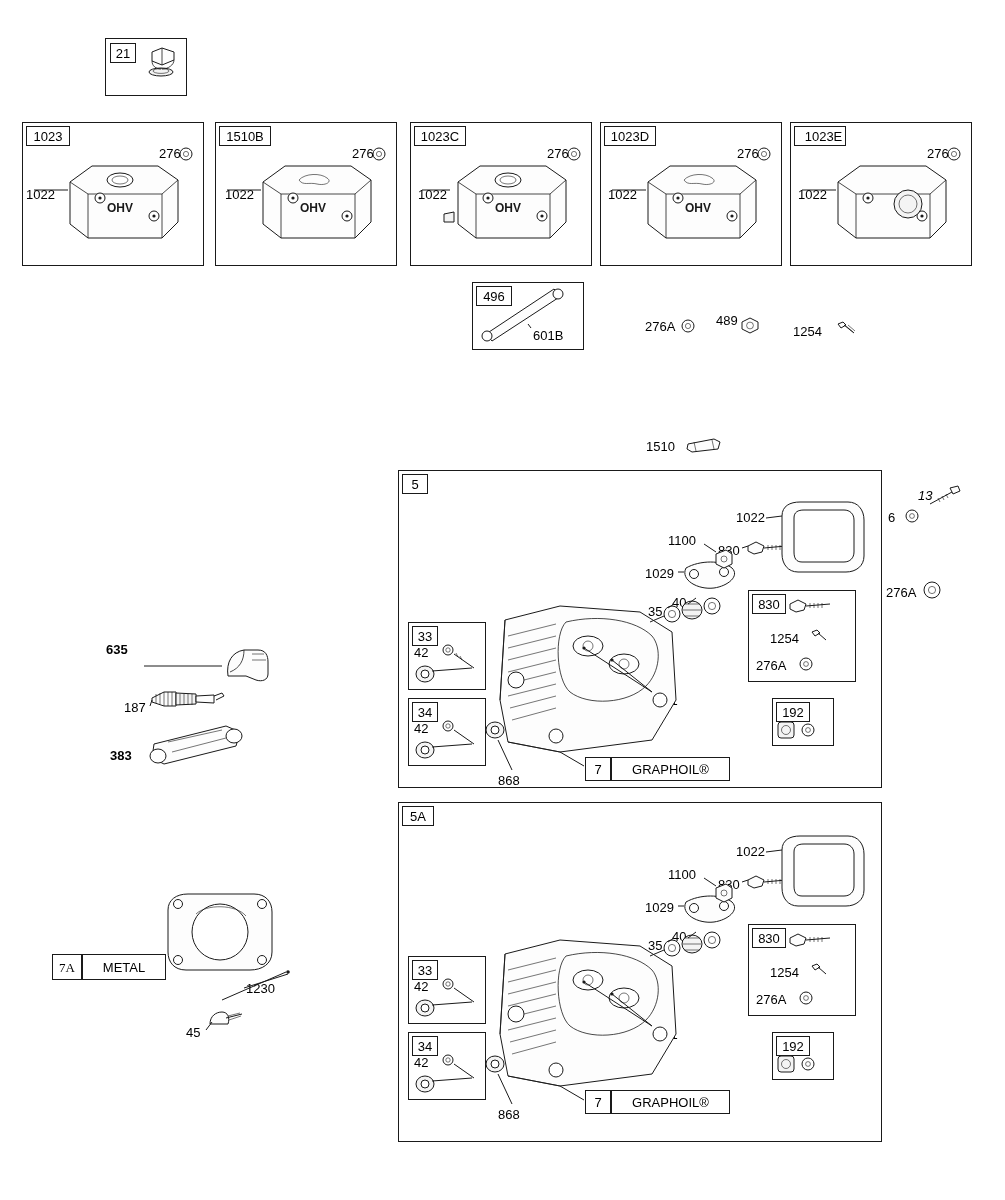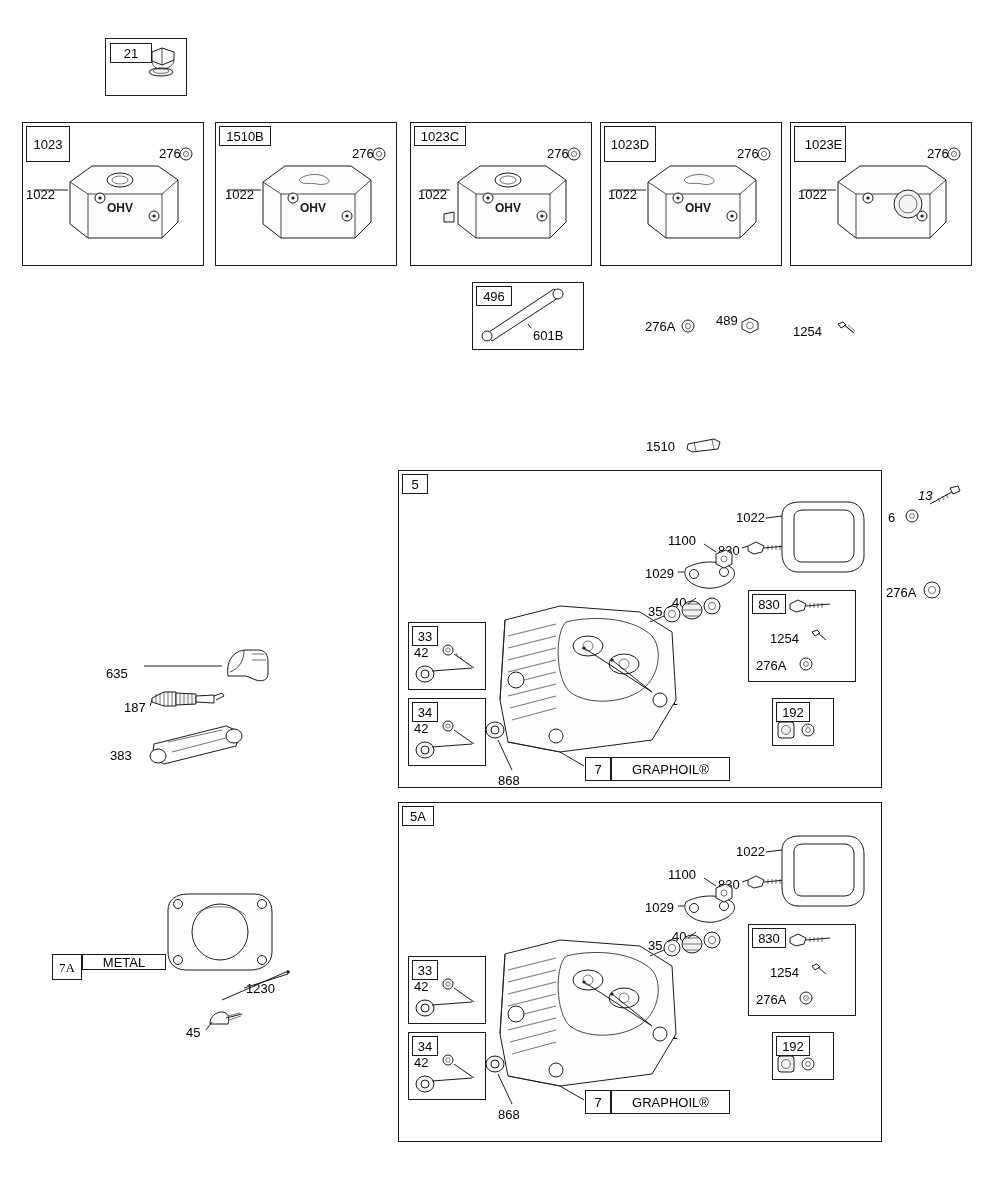--- a/index.html
+++ b/index.html
@@ -17,54 +17,54 @@
   .thin{stroke:#1a1a1a;stroke-width:.8;fill:none;}
   .hair{stroke:#1a1a1a;stroke-width:.6;fill:none;}
   .wht{fill:#ffffff;stroke:#1a1a1a;stroke-width:1;}
 </style>
 </head>
 <body>
 
 <div class="stage">
 
   <div class="box" style="left:105px;top:38px;width:82px;height:58px;"></div>
-  <div class="tag" style="left:110px;top:43px;width:42px;height:20px;">21</div>
+  <div class="tag" style="left:110px;top:43px;width:26px;height:20px;">21</div>
   <svg width="1005" height="1200">
     <g transform="translate(148,46)">
       <path class="shade" d="M4,6 L14,2 L26,6 L26,14 L14,19 L4,15 Z"></path>
       <path class="thin" d="M14,2 L14,19"></path>
       <ellipse class="shade2" cx="13" cy="26" rx="12" ry="4"></ellipse>
       <ellipse class="hair" cx="13" cy="25" rx="8" ry="2.4"></ellipse>
       <path class="thin" d="M4,15 C4,20 8,23 13,23"></path>
       <path class="thin" d="M26,14 C26,19 20,23 14,23"></path>
     </g>
   </svg>
 
   <div class="box" style="left:22px;top:122px;width:182px;height:144px;"></div>
-  <div class="tag" style="left:26px;top:126px;width:44px;height:36px;">1023</div>
+  <div class="tag" style="left:26px;top:126px;width:44px;height:20px;">1023</div>
   <div class="lbl" style="left:26px;top:188px;">1022</div>
   <div class="lbl" style="left:159px;top:147px;">276A</div>
 
   <div class="box" style="left:215px;top:122px;width:182px;height:144px;"></div>
   <div class="tag" style="left:219px;top:126px;width:52px;height:20px;">1510B</div>
   <div class="lbl" style="left:225px;top:188px;">1022</div>
   <div class="lbl" style="left:352px;top:147px;">276A</div>
 
   <div class="box" style="left:410px;top:122px;width:182px;height:144px;"></div>
   <div class="tag" style="left:414px;top:126px;width:52px;height:20px;">1023C</div>
   <div class="lbl" style="left:418px;top:188px;">1022</div>
   <div class="lbl" style="left:547px;top:147px;">276A</div>
 
   <div class="box" style="left:600px;top:122px;width:182px;height:144px;"></div>
-  <div class="tag" style="left:604px;top:126px;width:52px;height:36px;">1023D</div>
+  <div class="tag" style="left:604px;top:126px;width:52px;height:20px;">1023D</div>
   <div class="lbl" style="left:608px;top:188px;">1022</div>
   <div class="lbl" style="left:737px;top:147px;">276A</div>
 
   <div class="box" style="left:790px;top:122px;width:182px;height:144px;"></div>
-  <div class="tag" style="left:794px;top:126px;width:52px;height:36px;padding-left:12px;">1023E</div>
+  <div class="tag" style="left:794px;top:126px;width:52px;height:20px;padding-left:12px;">1023E</div>
   <div class="lbl" style="left:798px;top:188px;">1022</div>
   <div class="lbl" style="left:927px;top:147px;">276A</div>
 
   <svg width="1005" height="1200">
 
     <g transform="translate(62,160)">
       <path class="shade" d="M8,22 L30,6 L96,6 L116,20 L116,62 L100,78 L26,78 L8,64 Z"></path>
       <path class="thin" d="M8,22 L26,34 L100,34 L116,20"></path>
       <path class="thin" d="M26,34 L26,78 M100,34 L100,78"></path>
       <ellipse class="wht" cx="58" cy="20" rx="13" ry="7"></ellipse>
@@ -168,23 +168,23 @@
   </svg>
 
   <div class="lbl" style="left:646px;top:440px;">1510</div>
   <svg width="1005" height="1200">
     <g transform="translate(686,438)">
       <path class="shade" d="M2,6 L28,1 L34,4 L32,11 L6,14 L1,11 Z"></path>
       <path class="hair" d="M8,4 L10,13 M26,2 L28,11"></path>
     </g>
   </svg>
 
-  <div class="lbl" style="left:106px;top:667px;">635</div>
+  <div class="lbl" style="left:106px;top:643px;font-weight:bold;">635</div>
   <div class="lbl" style="left:124px;top:701px;">187</div>
-  <div class="lbl" style="left:110px;top:749px;">383</div>
+  <div class="lbl" style="left:110px;top:749px;font-weight:bold;">383</div>
   <svg width="1005" height="1200">
 
     <g transform="translate(224,646)">
       <path class="shade" d="M4,30 C2,16 8,6 20,4 L34,4 C42,4 44,10 44,16 L44,28 C44,34 38,36 32,34 L22,30 Z"></path>
       <path class="thin" d="M20,4 C20,14 16,22 6,26"></path>
       <path class="hair" d="M28,8 L40,8 M28,14 L42,14"></path>
     </g>
     <path class="ln" d="M144,666 L222,666"></path>
 
     <g transform="translate(152,690)">
@@ -199,21 +199,21 @@
 
     <g transform="translate(148,724)">
       <path class="shade" d="M6,20 L78,2 L92,8 L88,22 L16,40 L4,34 Z"></path>
       <ellipse class="wht" cx="86" cy="12" rx="8" ry="7"></ellipse>
       <ellipse class="wht" cx="10" cy="32" rx="8" ry="7"></ellipse>
       <path class="hair" d="M20,18 L74,6 M24,28 L78,14"></path>
     </g>
   </svg>
 
   <div class="tag" style="left:52px;top:954px;width:30px;height:26px;font-family:Liberation Serif, serif;">7A</div>
-  <div class="tag b" style="left:82px;top:954px;width:84px;height:16px;">METAL</div>
+  <div class="tag b" style="left:82px;top:954px;width:84px;height:26px;">METAL</div>
   <div class="lbl" style="left:246px;top:982px;">1230</div>
   <div class="lbl" style="left:186px;top:1026px;">45</div>
   <svg width="1005" height="1200">
     <g transform="translate(162,890)">
       <path class="shade" d="M6,20 C6,10 14,4 26,4 L92,4 C104,4 110,12 110,22 L110,62 C110,74 100,80 88,80 L24,80 C12,80 6,72 6,62 Z"></path>
       <circle class="wht" cx="58" cy="42" r="28"></circle>
       <circle class="wht" cx="16" cy="14" r="4.5"></circle>
       <circle class="wht" cx="100" cy="14" r="4.5"></circle>
       <circle class="wht" cx="16" cy="70" r="4.5"></circle>
       <circle class="wht" cx="100" cy="70" r="4.5"></circle>

